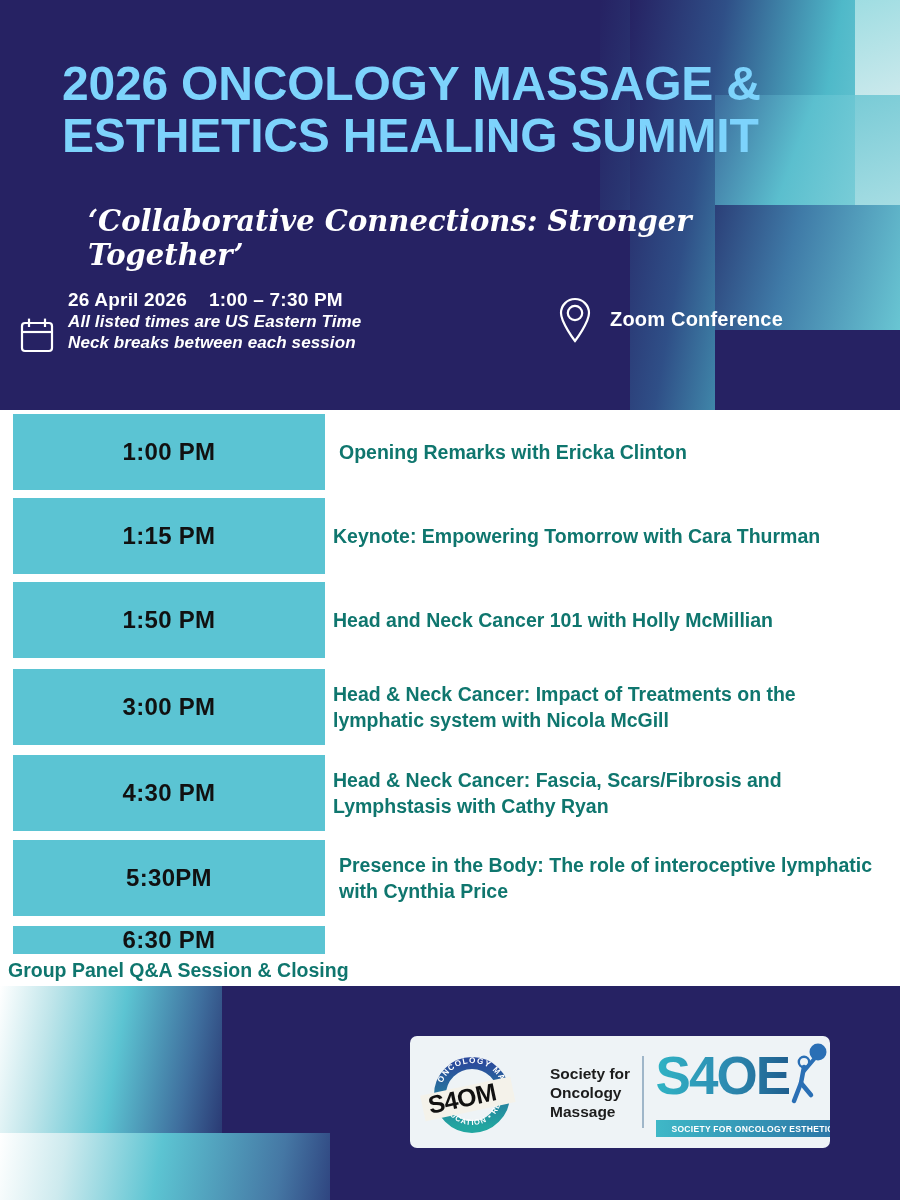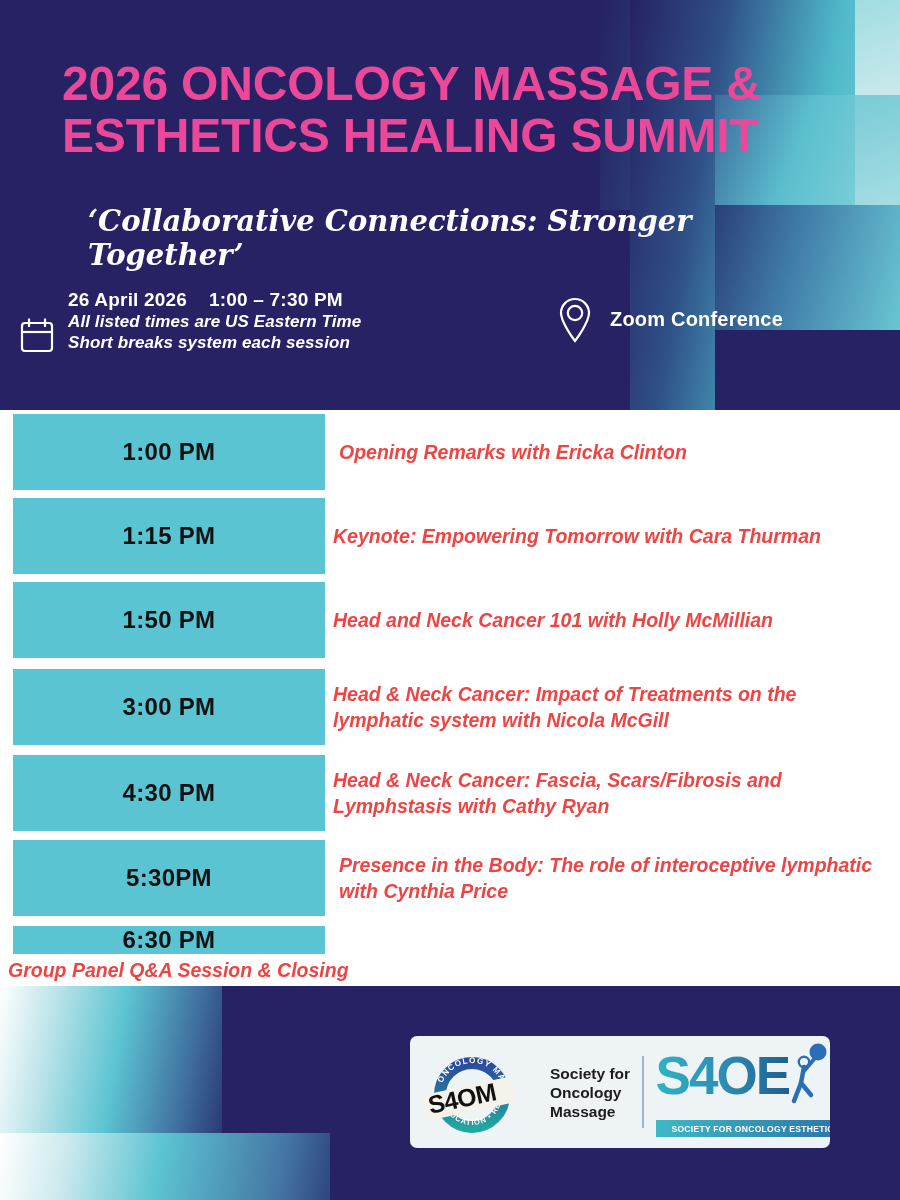--- a/index.html
+++ b/index.html
@@ -55,21 +55,21 @@
     background:linear-gradient(100deg,#262263 0%, #2a3a75 60%, #35528c 100%);
     opacity:.85;
   }
   .hdeco-g{
     left:715px; top:330px; width:185px; height:80px;
     background:#262263;
   }
 
   .title{
     position:absolute; left:62px; top:58px; width:800px;
-    color:#ec4899;
+    color:#7dd3fc;
     font-size:48px; line-height:52px;
     font-weight:bold;
     letter-spacing:-0.2px;
     text-transform:uppercase;
     z-index:5;
   }
 
   .subtitle{
     position:absolute; left:88px; top:204px; width:760px;
     color:#ffffff;
@@ -125,24 +125,23 @@
     background:#5bc4d3;
     display:flex; align-items:center; justify-content:center;
     color:#111111;
     font-size:24px; font-weight:bold;
     letter-spacing:.3px;
   }
   .sess-cell{
     flex:1;
     display:flex; align-items:center;
     padding-left:14px; padding-right:26px;
-    color:#ef4444;
+    color:#0f766e;
     font-size:19.5px; font-weight:bold;
     line-height:26px;
-    font-style:italic;
   }
   .sess-cell.indent{ padding-left:8px; }
 
   
   .footer{
     position:absolute; left:0; top:986px;
     width:900px; height:214px;
     background:#262263;
     overflow:hidden;
   }
@@ -230,21 +229,21 @@
         <svg viewBox="0 0 34 36" width="34" height="36" fill="none" stroke="#ffffff" stroke-width="2.2">
           <rect x="2" y="6" width="30" height="28" rx="3"></rect>
           <line x1="2" y1="15" x2="32" y2="15"></line>
           <line x1="9" y1="1.6" x2="9" y2="10"></line>
           <line x1="25" y1="1.6" x2="25" y2="10"></line>
         </svg>
       </span>
       <span class="date-lines">
         <div class="date-main">26 April 2026    1:00 – 7:30 PM</div>
         <div class="date-note">All listed times are US Eastern Time</div>
-        <div class="date-note">Short breaks system each session</div>
+        <div class="date-note">Neck breaks between each session</div>
       </span>
     </div>
 
     <div class="info-loc">
       <span class="pin-icon">
         <svg viewBox="0 0 38 48" width="38" height="48" fill="none" stroke="#ffffff" stroke-width="2.2">
           <path d="M19 46 C19 46 33 27.5 33 18 A14 14 0 1 0 5 18 C5 27.5 19 46 19 46 Z"></path>
           <circle cx="19" cy="18" r="7.2"></circle>
         </svg>
       </span>

